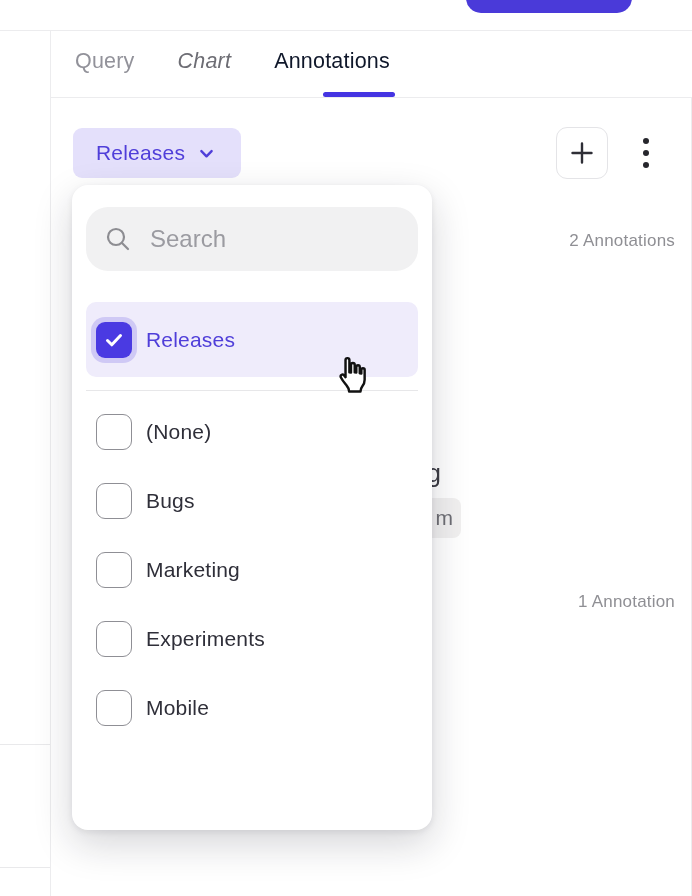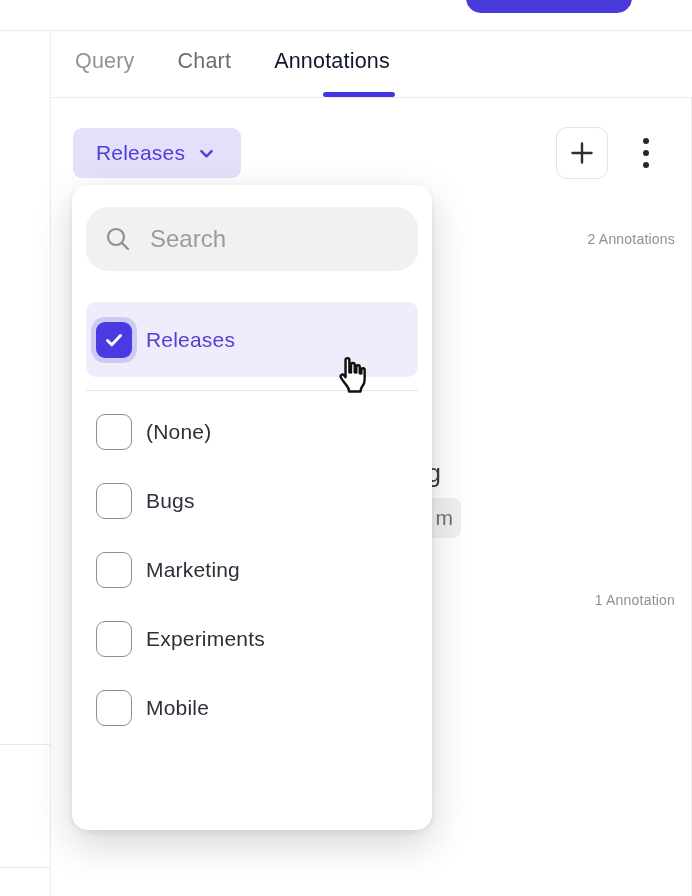--- a/index.html
+++ b/index.html
@@ -14,40 +14,40 @@
   .hairline-top { position:absolute; left:0; right:0; top:30px; height:1px; background:#ececee; }
   .left-vline { position:absolute; left:50px; top:30px; bottom:0; width:1px; background:#ececee; }
   .right-vline { position:absolute; right:0; top:97px; bottom:0; width:1px; background:#ececee; }
   .left-sep-1 { position:absolute; left:0; width:50px; top:744px; height:1px; background:#e9e9eb; }
   .left-sep-2 { position:absolute; left:0; width:50px; top:867px; height:1px; background:#e9e9eb; }
 
   
   .tabs { position:absolute; left:75px; top:49px; display:flex; gap:43px; align-items:center; }
   .tab { font-size:21.5px; color:#92929a; cursor:pointer; background:none; border:none;
     font-family:inherit; letter-spacing:.2px; }
-  .tab.mid { color:#6d6d74; }
+  .tab.mid { color:#6d6d74;font-style:italic; }
   .tab.active { color:#0f172a; font-weight:500; }
   .tab-underline { position:absolute; left:323px; top:92px; width:72px; height:5px;
     border-radius:3px; background:#4434E2; }
   .hairline-tabs { position:absolute; left:50px; right:0; top:97px; height:1px; background:#ececee; }
 
   
   .filter-btn { position:absolute; left:73px; top:128px; width:168px; height:50px;
     background:#E4E0FB; border:none; border-radius:9px; display:flex; align-items:center;
     padding-left:23px; gap:13px; cursor:pointer; font-family:inherit; }
   .filter-btn .lbl { font-size:21px; color:#4F3ED9; font-weight:500; letter-spacing:.2px; }
   .add-btn { position:absolute; left:556px; top:127px; width:52px; height:52px; background:#fff;
     border:1px solid #e4e4e7; border-radius:11px; display:flex; align-items:center;
     justify-content:center; cursor:pointer; }
   .kebab-btn { position:absolute; left:631px; top:129px; width:30px; height:48px; background:none;
     border:none; display:flex; flex-direction:column; align-items:center; justify-content:center;
     gap:6px; cursor:pointer; }
   .kebab-btn i { width:6px; height:6px; border-radius:50%; background:#26262c; display:block; }
 
-  .count { position:absolute; right:17px; font-size:14px; color:#8f8f94; letter-spacing:.2px; }
+  .count { position:absolute; right:17px; font-size:17px; color:#8f8f94; letter-spacing:.2px; }
   .count.top { top:231px; }
   .count.bottom { top:592px; }
 
   
   .frag-g { position:absolute; left:427px; top:459px; font-size:25px; font-weight:500;
     color:#3a3a42; z-index:1; }
   .frag-pill { position:absolute; left:356px; top:498px; width:105px; height:40px;
     background:#f1f0f0; border-radius:8px; z-index:1; display:flex; align-items:center;
     justify-content:flex-end; padding-right:8px; }
   .frag-pill span { font-size:21px; color:#6e6e74; }

